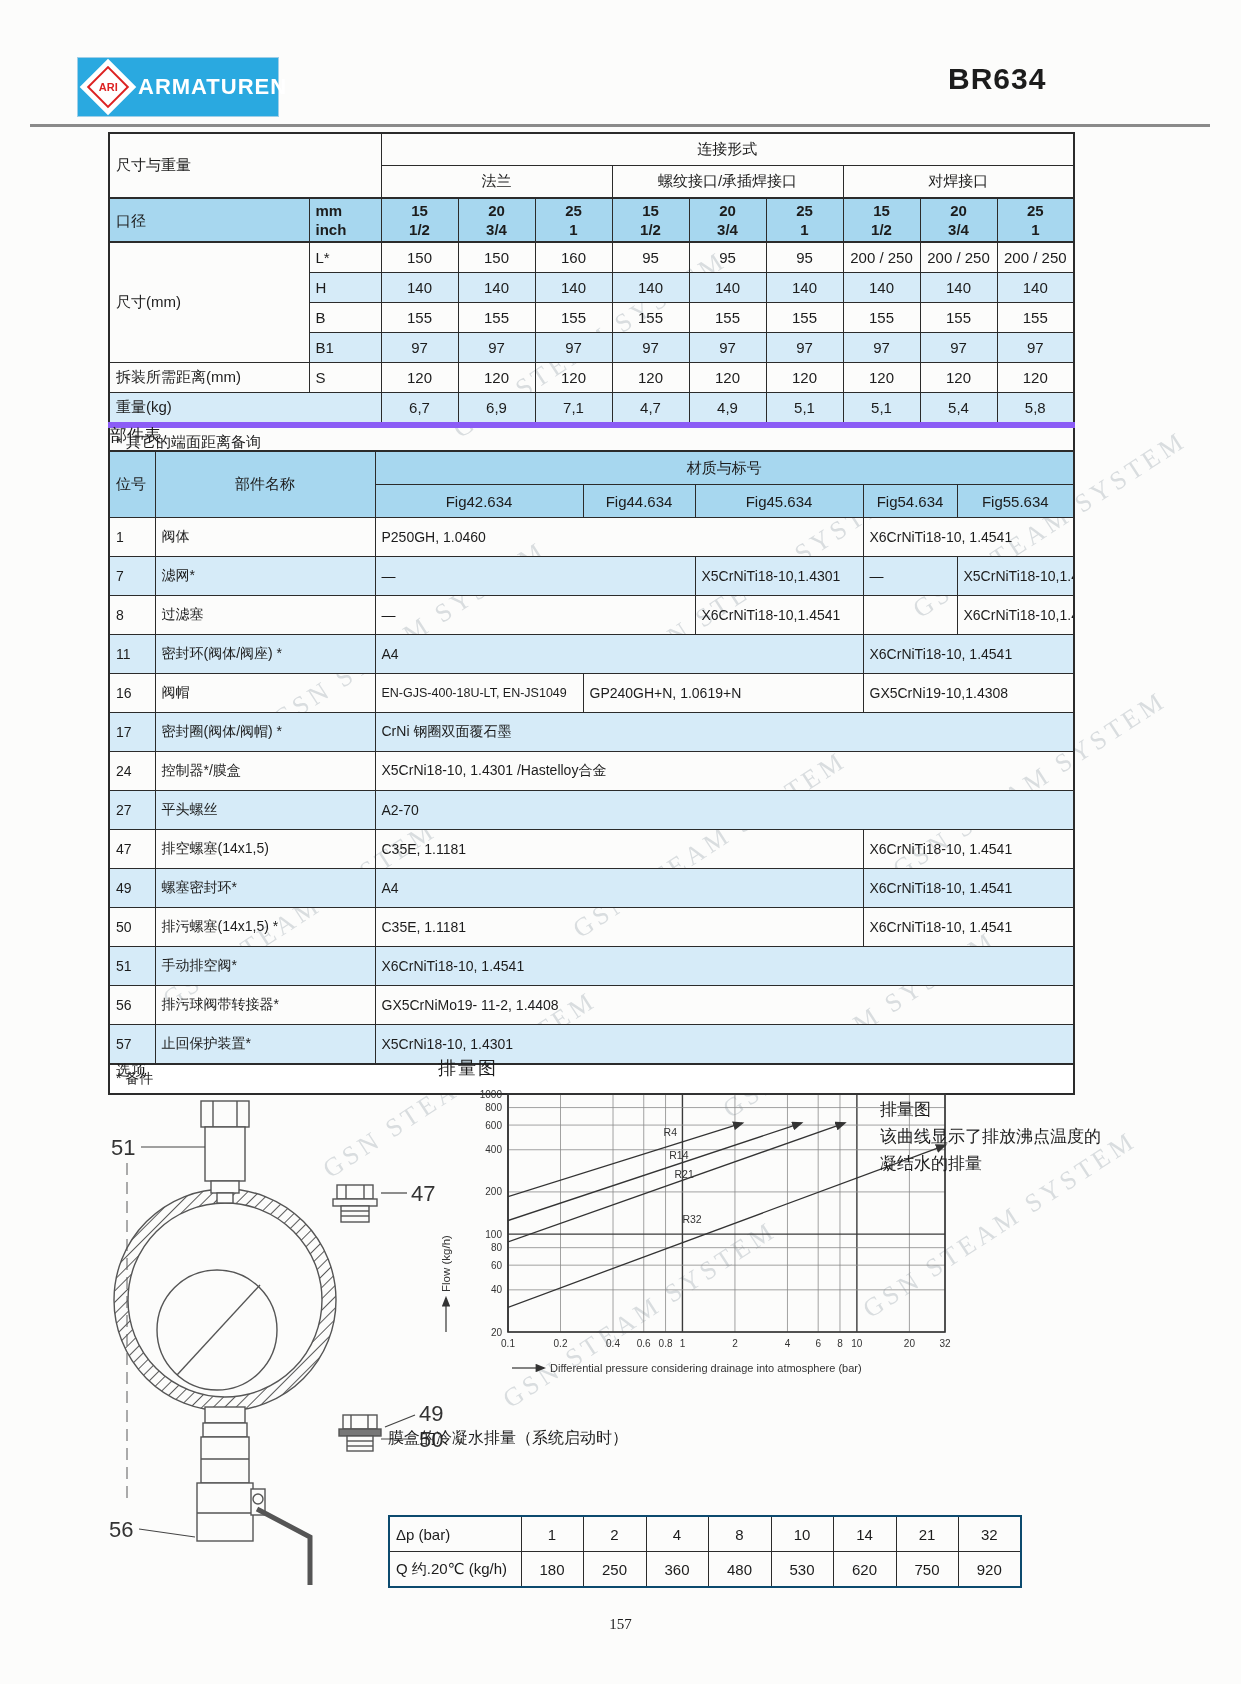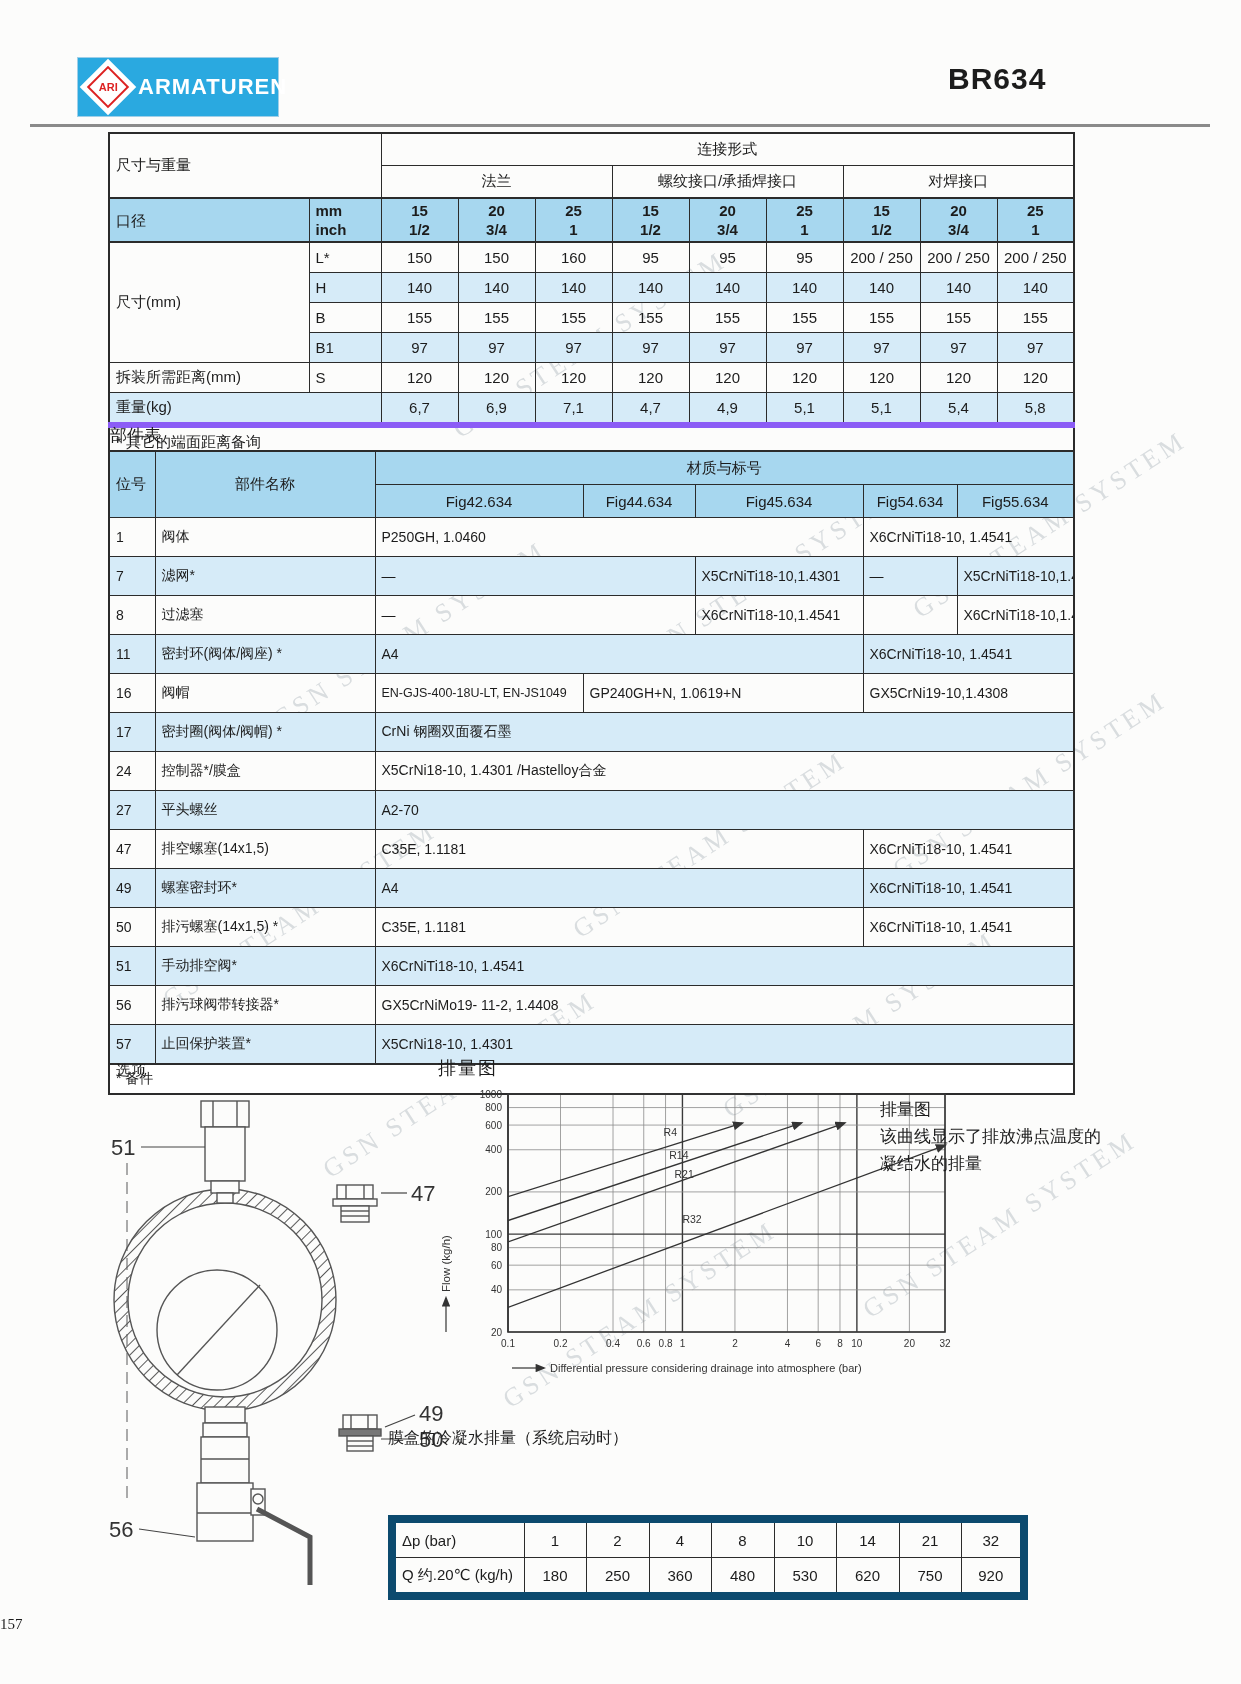--- a/index.html
+++ b/index.html
@@ -42,23 +42,23 @@
   
   .optlabel{position:absolute;left:116px;top:1062px;font-size:14px;letter-spacing:2px;}
   .chartlabel{position:absolute;left:438px;top:1056px;font-size:18px;letter-spacing:2px;}
   .drawing{position:absolute;left:105px;top:1085px;}
   .chart{position:absolute;left:428px;top:1080px;}
   .note{position:absolute;width:330px;font-size:17px;line-height:27px;white-space:pre-line;}
   .note.flow{left:880px;top:1096px;}
   .note.cold{left:880px;top:1222px;}
   
   .captitle{position:absolute;left:388px;top:1428px;font-size:16px;}
-  .captable{position:absolute;left:388px;top:1515px;width:632px;border:8px solid #0c4a6e;}
+  .captable{position:absolute;left:388px;top:1515px;width:632px;border:2px solid #0c4a6e;}
   .captable td{height:30px;font-size:15px;}
-  .pageno{position:absolute;left:0;top:1616px;width:100%;text-align:left;font-size:15px;
+  .pageno{position:absolute;left:0;top:1616px;width:100%;text-align:center;font-size:15px;
           font-family:"Liberation Serif","DejaVu Serif",serif;}
   svg text{font-family:"Liberation Sans","DejaVu Sans",sans-serif;}
   .callout{font-size:22px;fill:#333;}
 </style>
 </head>
 <body>
 
 <div class="page">
 
   <div class="wm" style="left:430px;top:330px">GSN STEAM SYSTEM</div>

